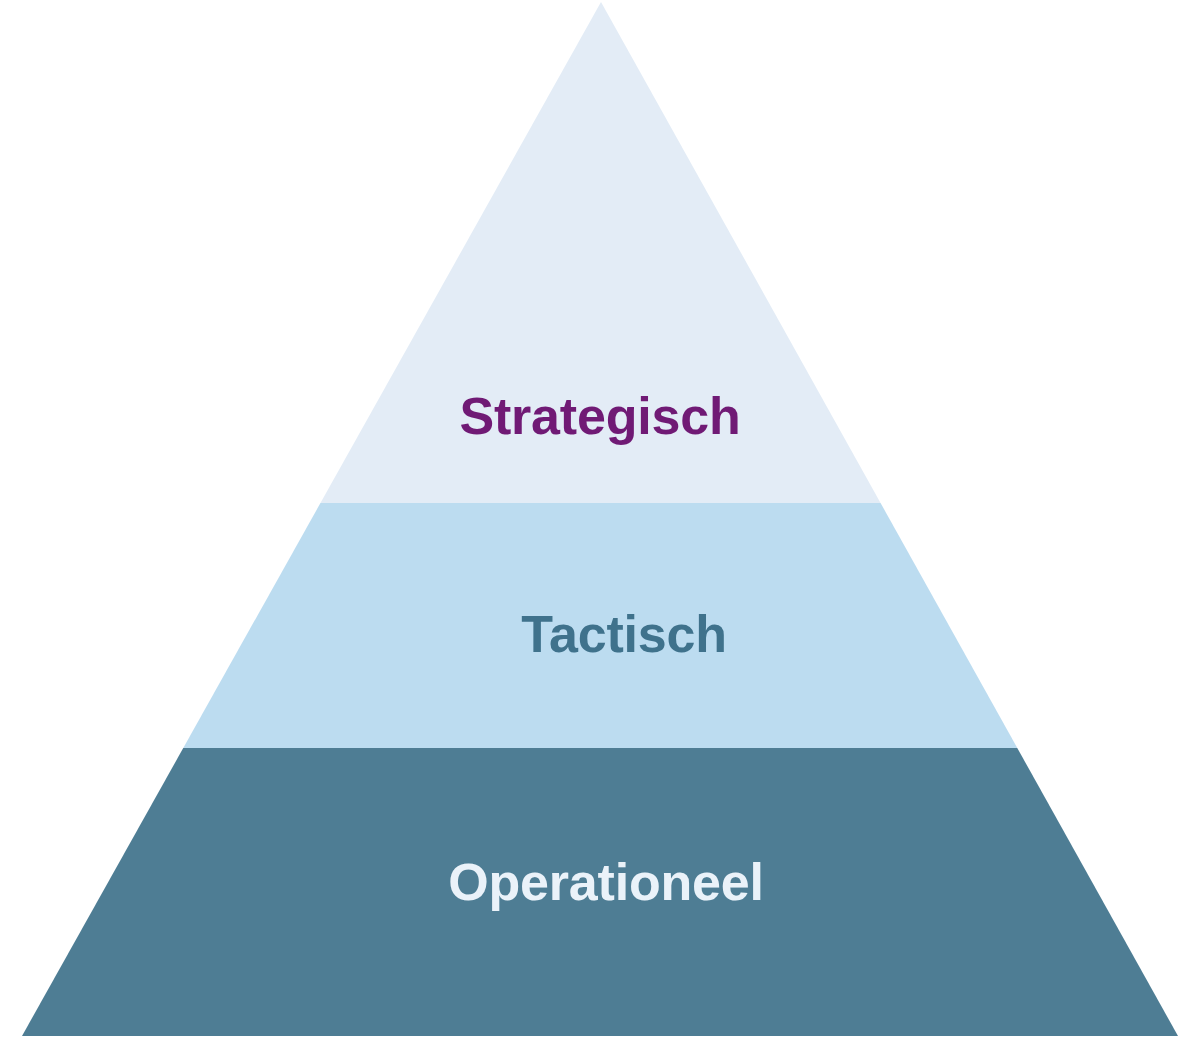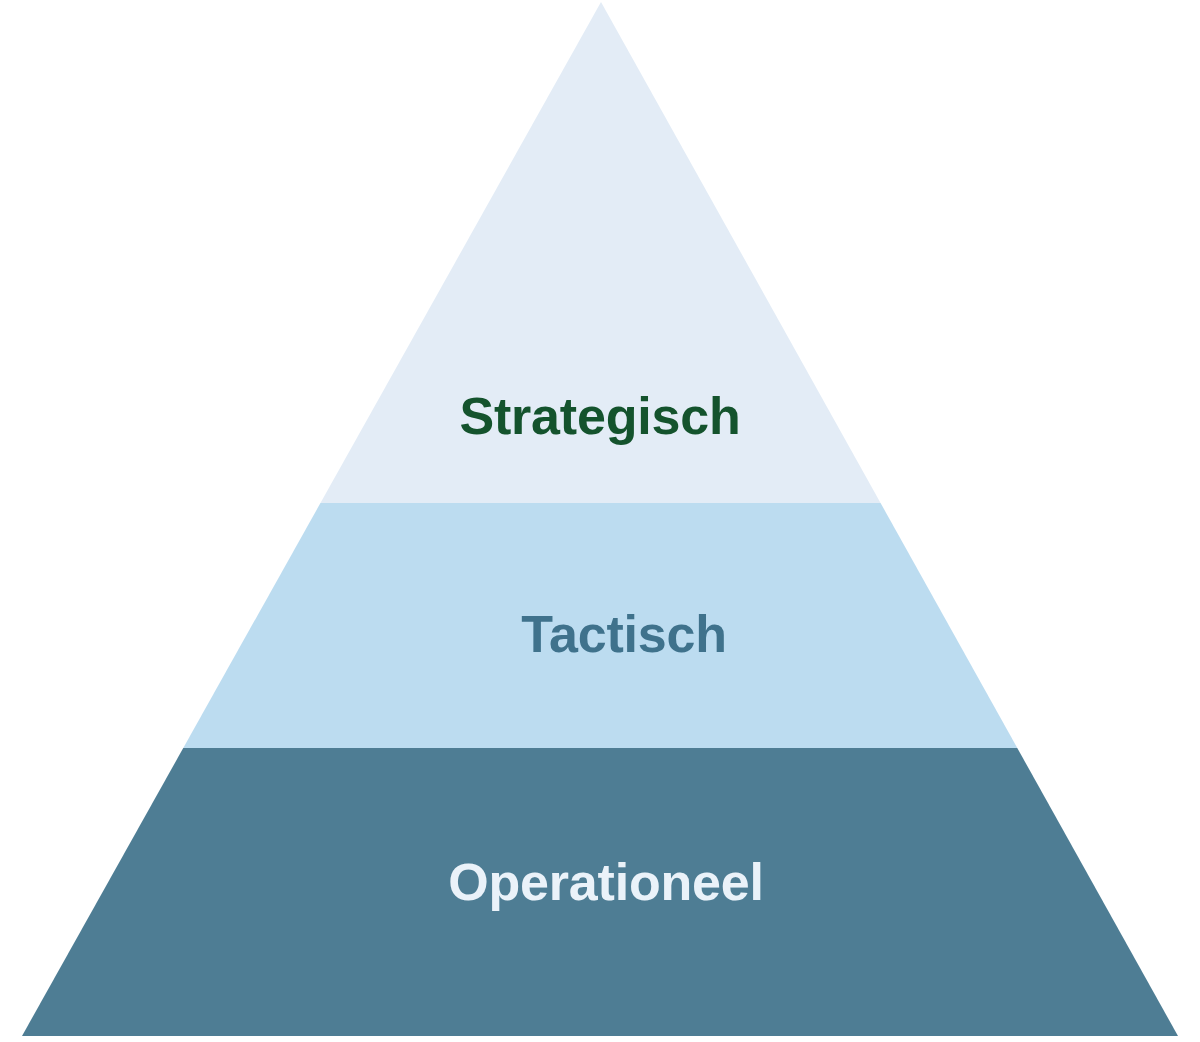--- a/index.html
+++ b/index.html
@@ -73,19 +73,19 @@
       </clipPath>
     </defs>
 
     <g clip-path="url(#pyramid-clip)">
       <rect id="tier-band-strategisch" x="0" y="2" width="1200" height="501" fill="#e3ecf6"></rect>
       <rect id="tier-band-tactisch" x="0" y="503" width="1200" height="245" fill="#bcdcf0"></rect>
       <rect id="tier-band-operationeel" x="0" y="748" width="1200" height="288" fill="#4e7d94"></rect>
     </g>
   </svg>
 
-  <div class="tier-label" id="label-strategisch" style="color: #14532d;">Strategisch</div>
+  <div class="tier-label" id="label-strategisch" style="color: #701a75;">Strategisch</div>
 
   <div class="tier-label" id="label-tactisch" style="color: rgb(63, 114, 140);">Tactisch</div>
 
   <div class="tier-label" id="label-operationeel" style="color: rgb(234, 242, 249);">Operationeel</div>
 
 </div>
 
 </body></html>

